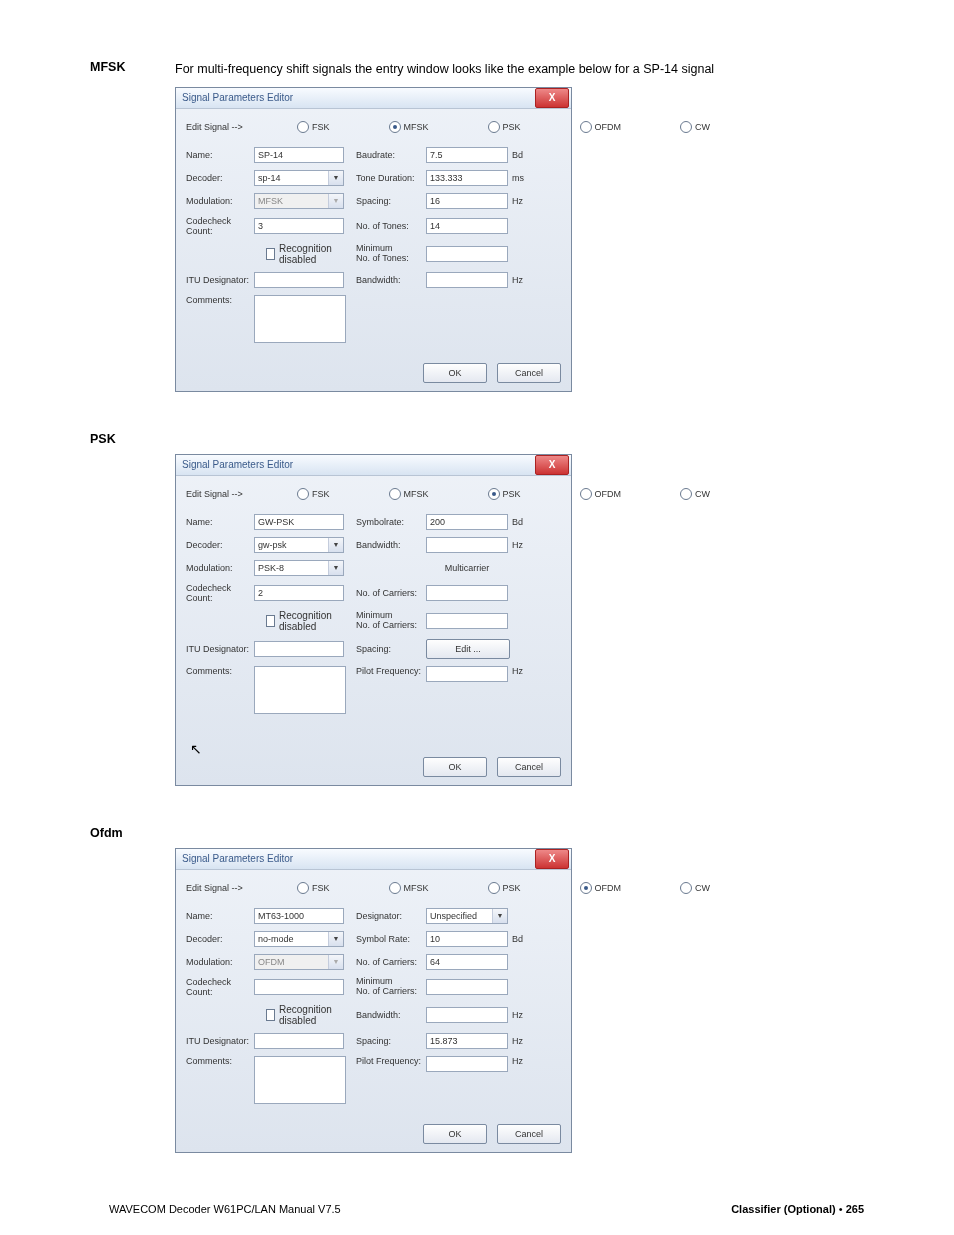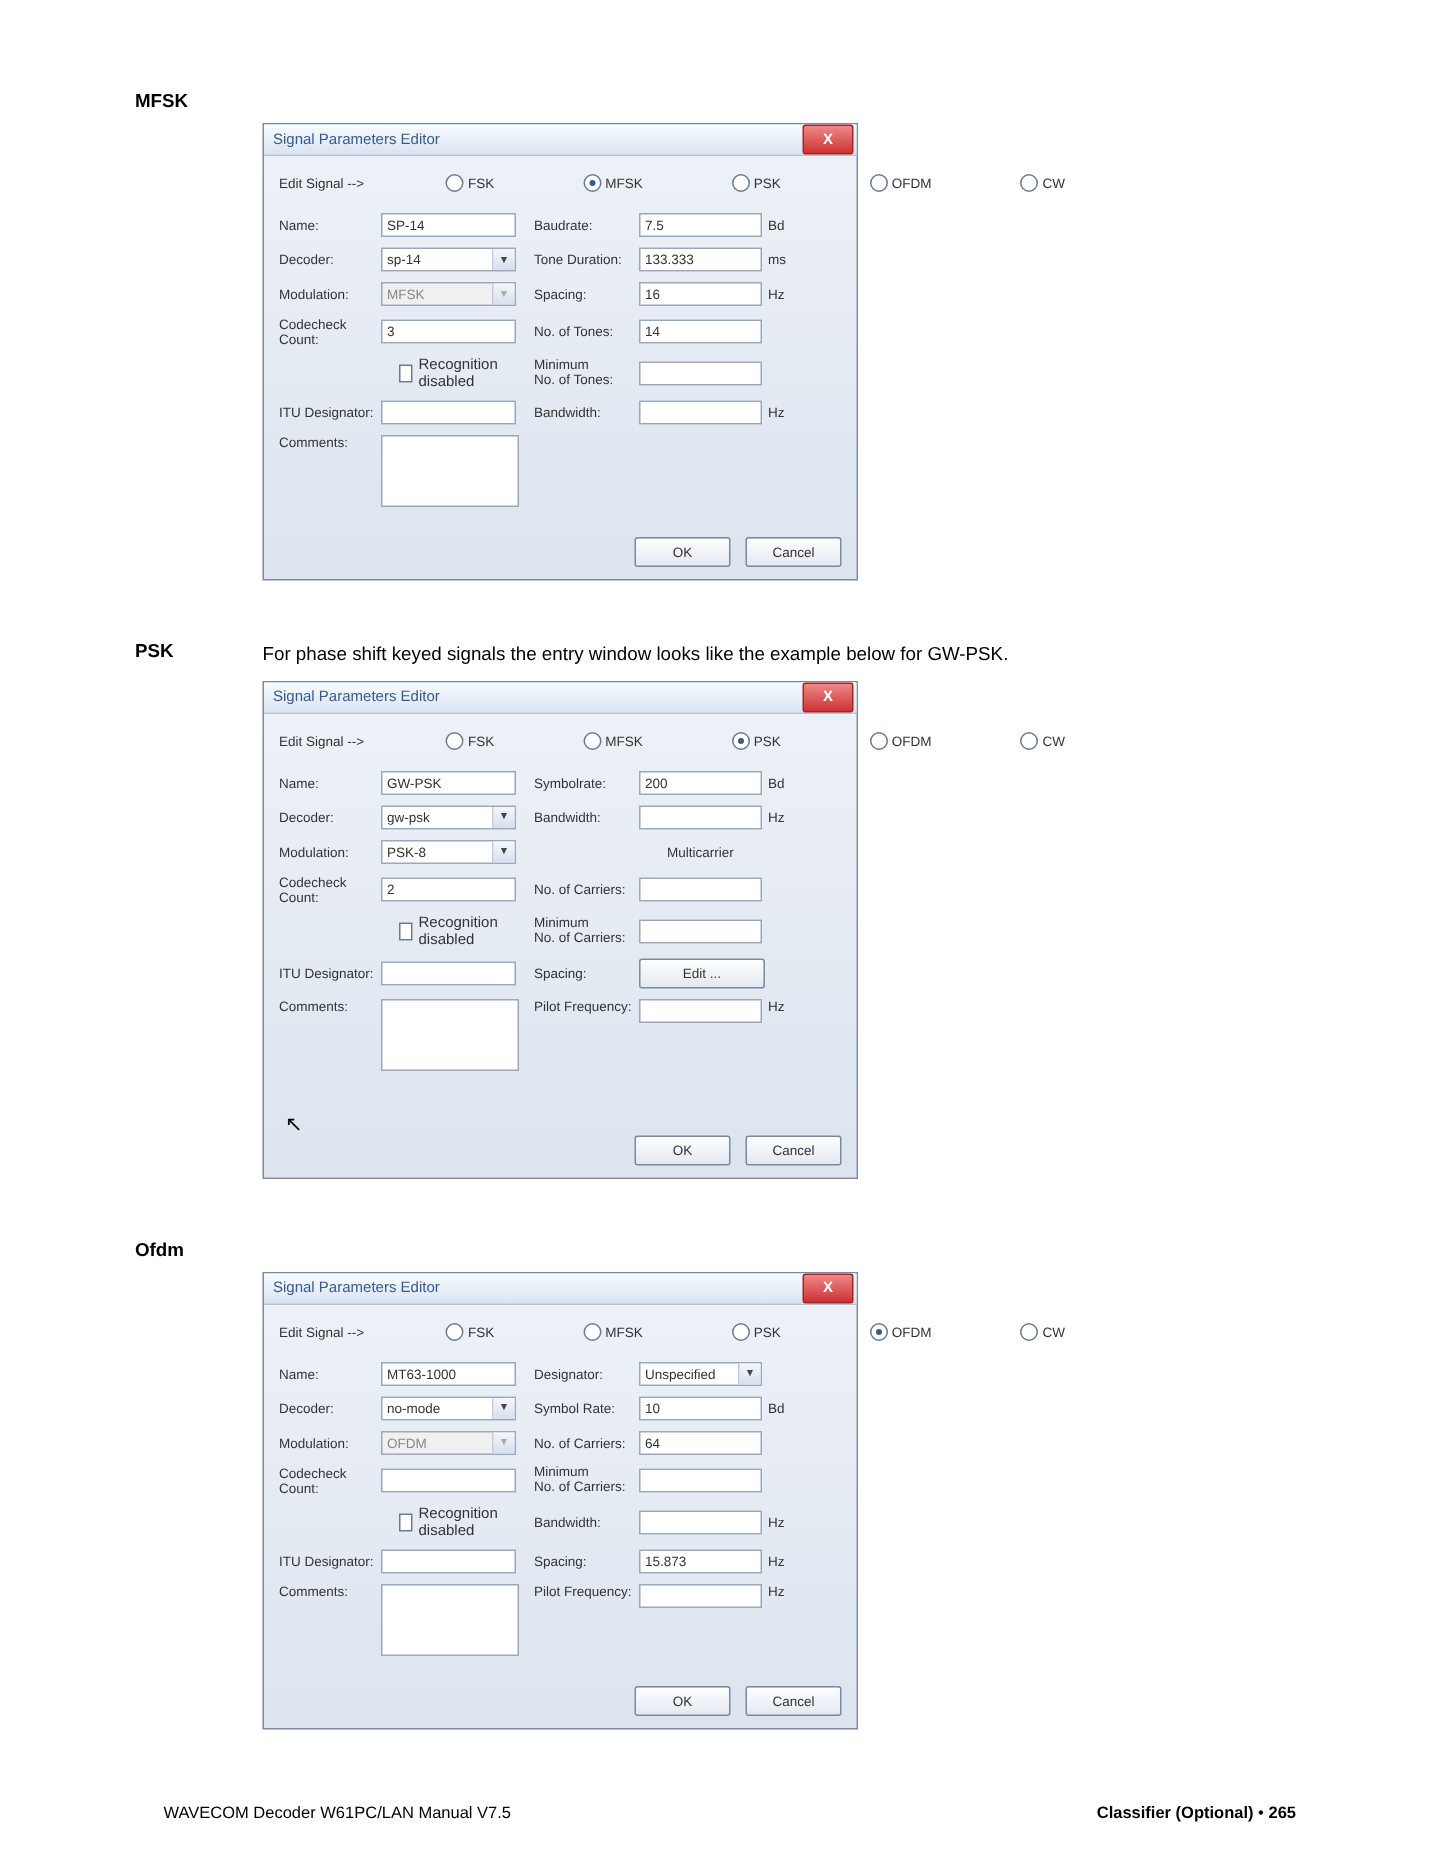--- a/index.html
+++ b/index.html
@@ -209,20 +209,21 @@
   .footer-l { font-weight: normal; margin-left: 19px; }
   .footer-r { }
   .footer-r .bold { font-weight: bold; }
 </style>
 </head>
 <body>
 
 <div class="section">
   <div class="section-row">
     <div class="section-label">MFSK</div>
+    <div class="section-text">For multi-frequency shift signals the entry window looks like the example below for a SP-14 signal</div>
   </div>
   <div class="dialog-wrap">
     <div class="dialog">
       <div class="dialog-titlebar">
         <span class="dialog-title">Signal Parameters Editor</span>
         <div class="dialog-close">
             <span>X</span>
           </div>
       </div>
       <div class="dialog-body">
@@ -358,21 +359,20 @@
             </div>
         </div>
       </div>
     </div>
   </div>
 </div>
 
 <div class="section">
   <div class="section-row">
     <div class="section-label">PSK</div>
-    <div class="section-text">For phase shift keyed signals the entry window looks like the example below for GW-PSK.</div>
   </div>
   <div class="dialog-wrap">
     <div class="dialog">
       <div class="dialog-titlebar">
         <span class="dialog-title">Signal Parameters Editor</span>
         <div class="dialog-close">
             <span>X</span>
           </div>
       </div>
       <div class="dialog-body">

